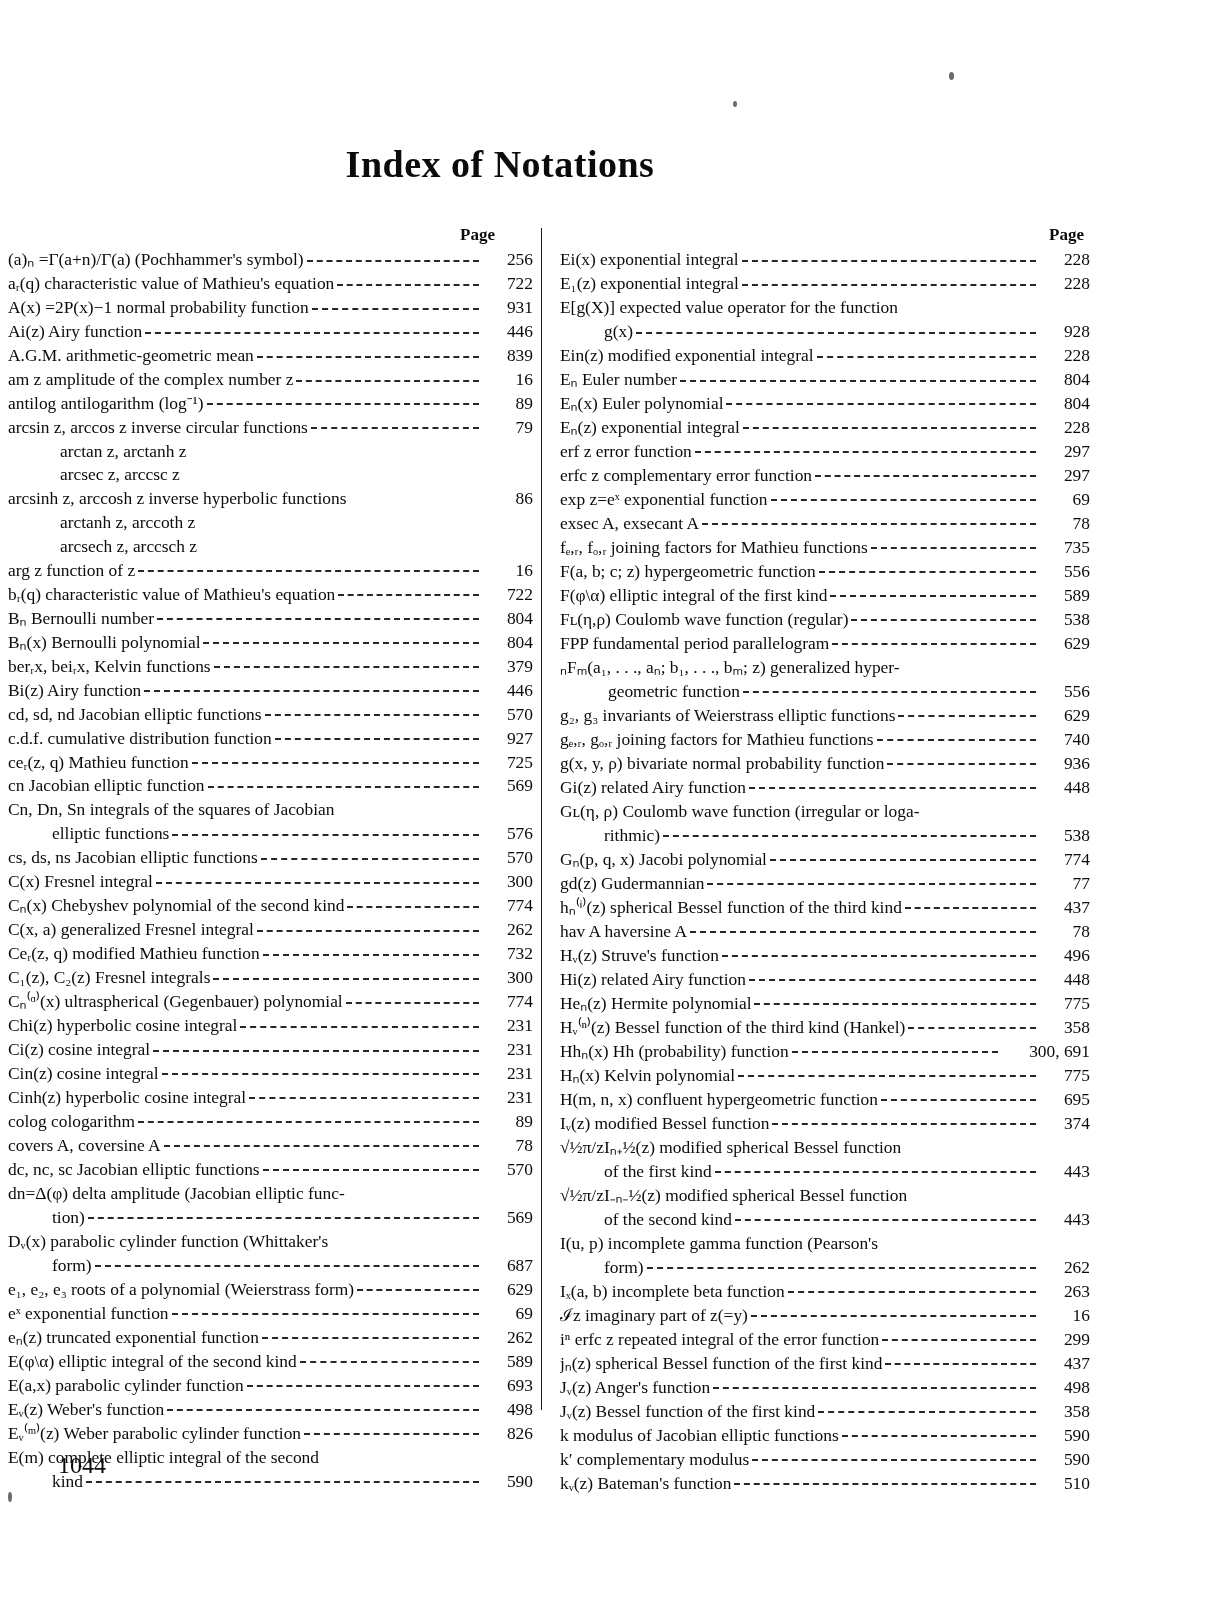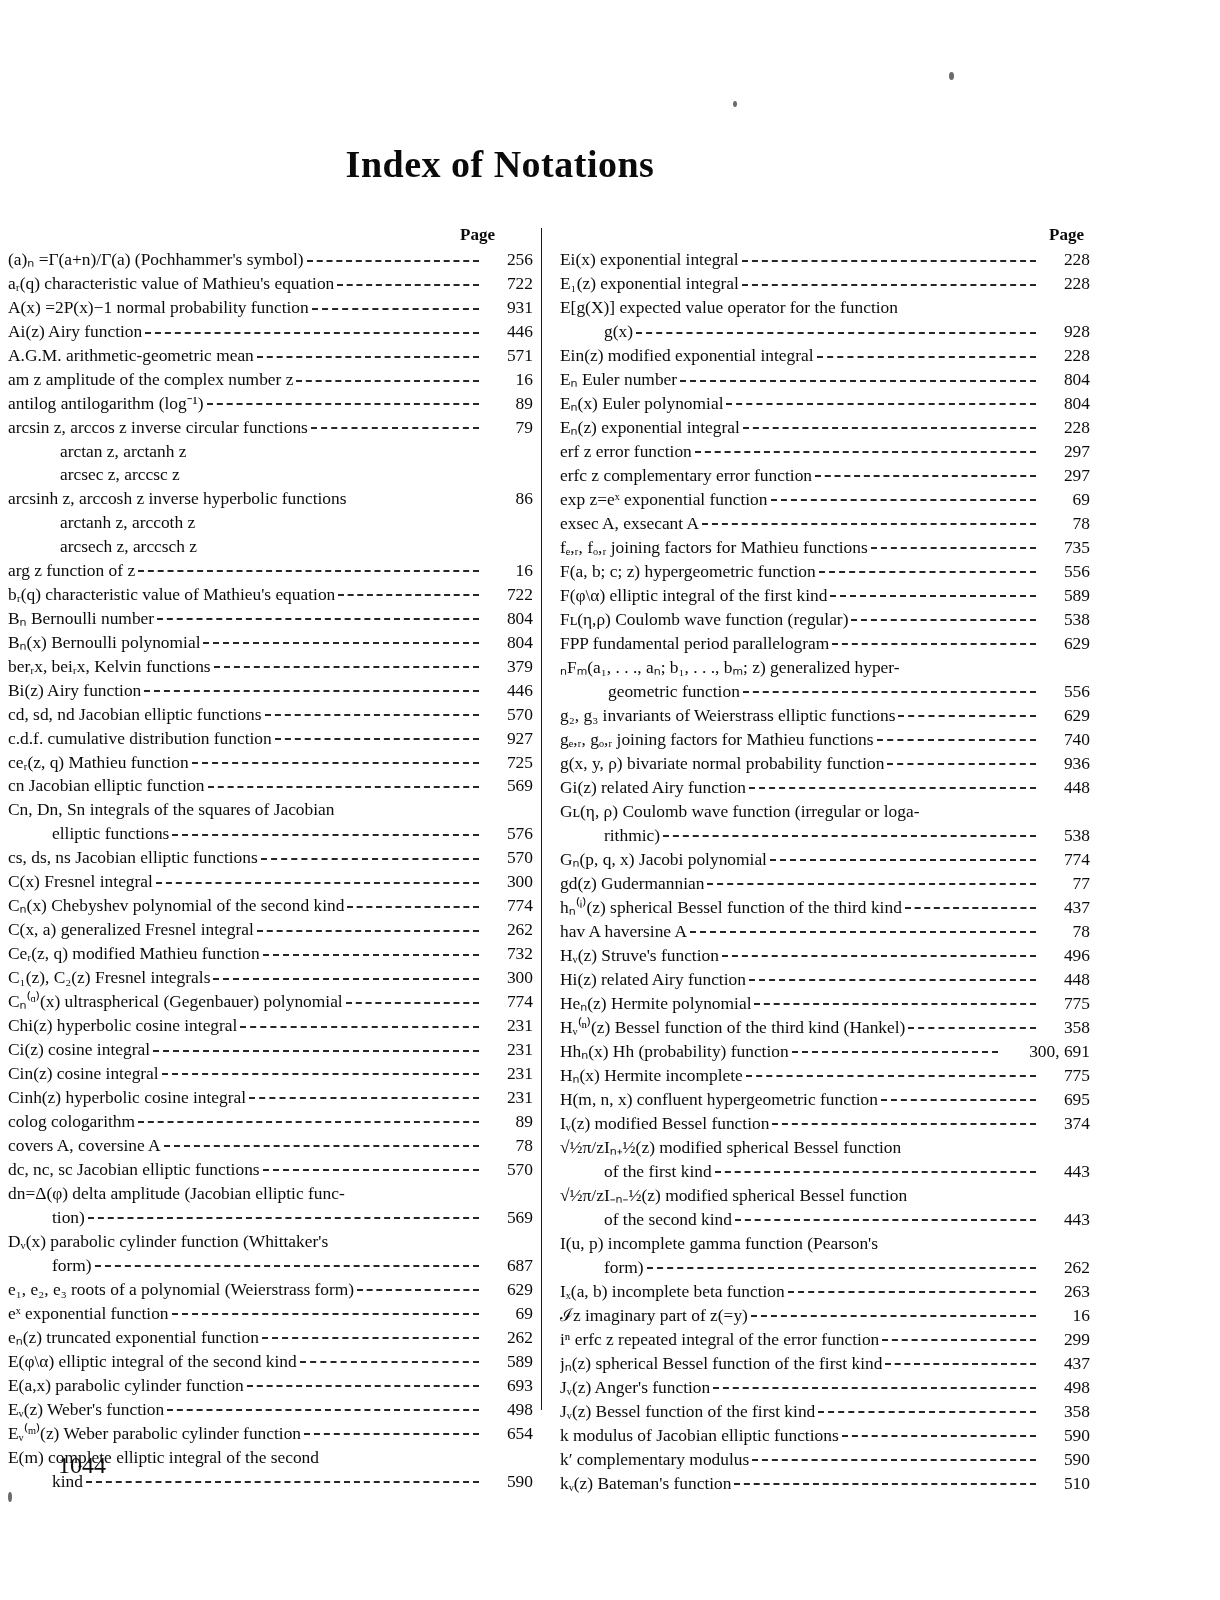--- a/index.html
+++ b/index.html
@@ -146,21 +146,21 @@
             <span class="pg">931</span>
           </div>
           <div class="entry">
             <span class="txt">Ai(z)   Airy function</span>
             <span class="leader"></span>
             <span class="pg">446</span>
           </div>
           <div class="entry">
             <span class="txt">A.G.M.   arithmetic-geometric mean</span>
             <span class="leader"></span>
-            <span class="pg">571</span>
+            <span class="pg">839</span>
           </div>
           <div class="entry">
             <span class="txt">am z   amplitude of the complex number z</span>
             <span class="leader"></span>
             <span class="pg">16</span>
           </div>
           <div class="entry">
             <span class="txt">antilog   antilogarithm (log⁻¹)</span>
             <span class="leader"></span>
             <span class="pg">89</span>
@@ -355,21 +355,21 @@
             <span class="pg">693</span>
           </div>
           <div class="entry">
             <span class="txt">Eᵥ(z)   Weber's function</span>
             <span class="leader"></span>
             <span class="pg">498</span>
           </div>
           <div class="entry">
             <span class="txt">Eᵥ⁽ᵐ⁾(z)   Weber parabolic cylinder function</span>
             <span class="leader"></span>
-            <span class="pg">654</span>
+            <span class="pg">826</span>
           </div>
           <div class="entry nodots">
             <span class="txt">E(m)   complete elliptic integral of the second</span>
             <span class="leader"></span>
             <span class="pg"></span>
           </div>
           <div class="entry">
             <span class="txt" style="margin-left: 44px;">kind</span>
             <span class="leader"></span>
             <span class="pg">590</span>
@@ -543,21 +543,21 @@
             <span class="txt">Hᵥ⁽ⁿ⁾(z)   Bessel function of the third kind (Hankel)</span>
             <span class="leader"></span>
             <span class="pg">358</span>
           </div>
           <div class="entry wide">
             <span class="txt">Hhₙ(x)   Hh (probability) function</span>
             <span class="leader"></span>
             <span class="pg">300, 691</span>
           </div>
           <div class="entry">
-            <span class="txt">Hₙ(x)   Hermite incomplete</span>
+            <span class="txt">Hₙ(x)   Kelvin polynomial</span>
             <span class="leader"></span>
             <span class="pg">775</span>
           </div>
           <div class="entry">
             <span class="txt">H(m, n, x)   confluent hypergeometric function</span>
             <span class="leader"></span>
             <span class="pg">695</span>
           </div>
           <div class="entry">
             <span class="txt">Iᵥ(z)   modified Bessel function</span>

